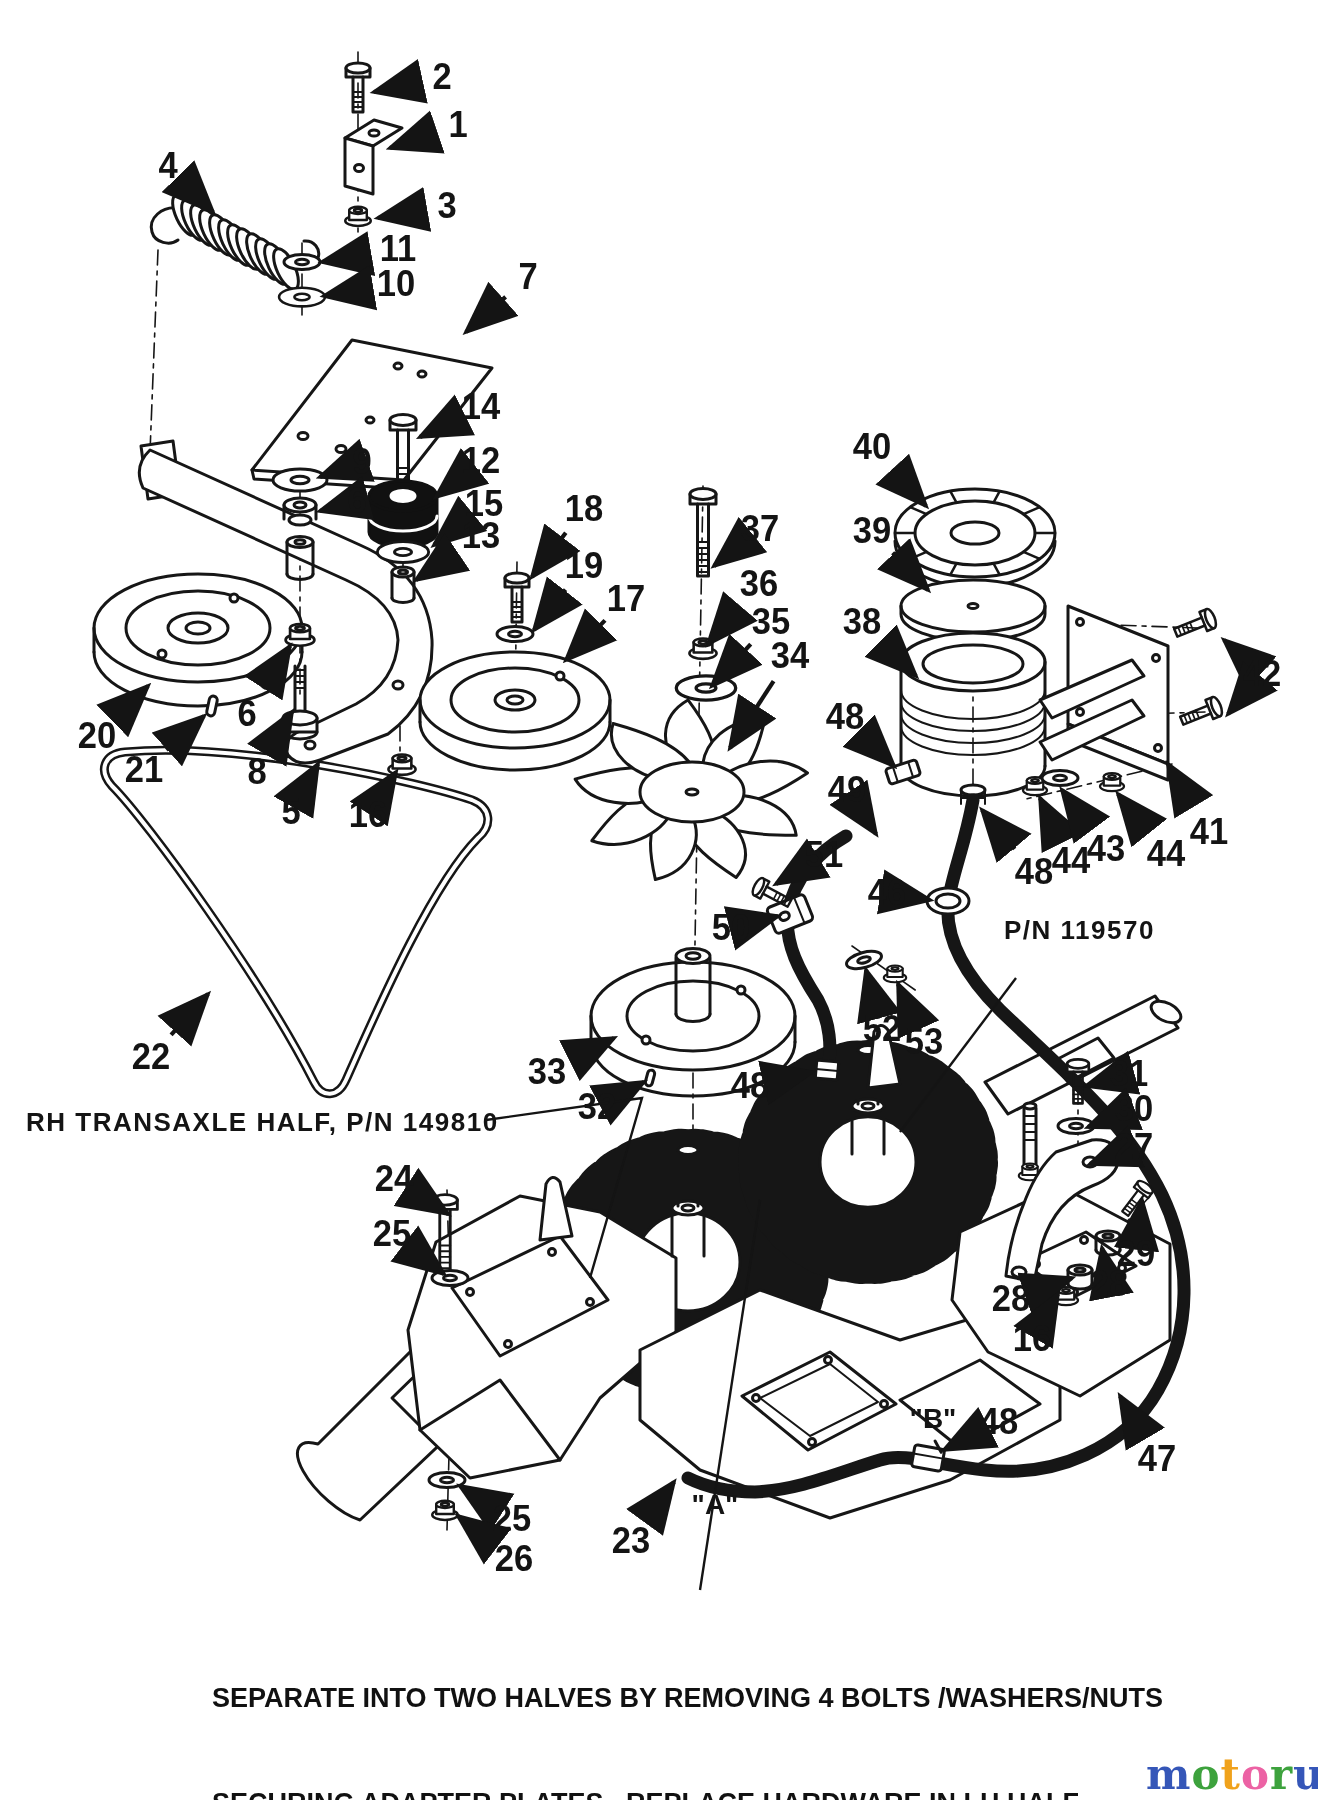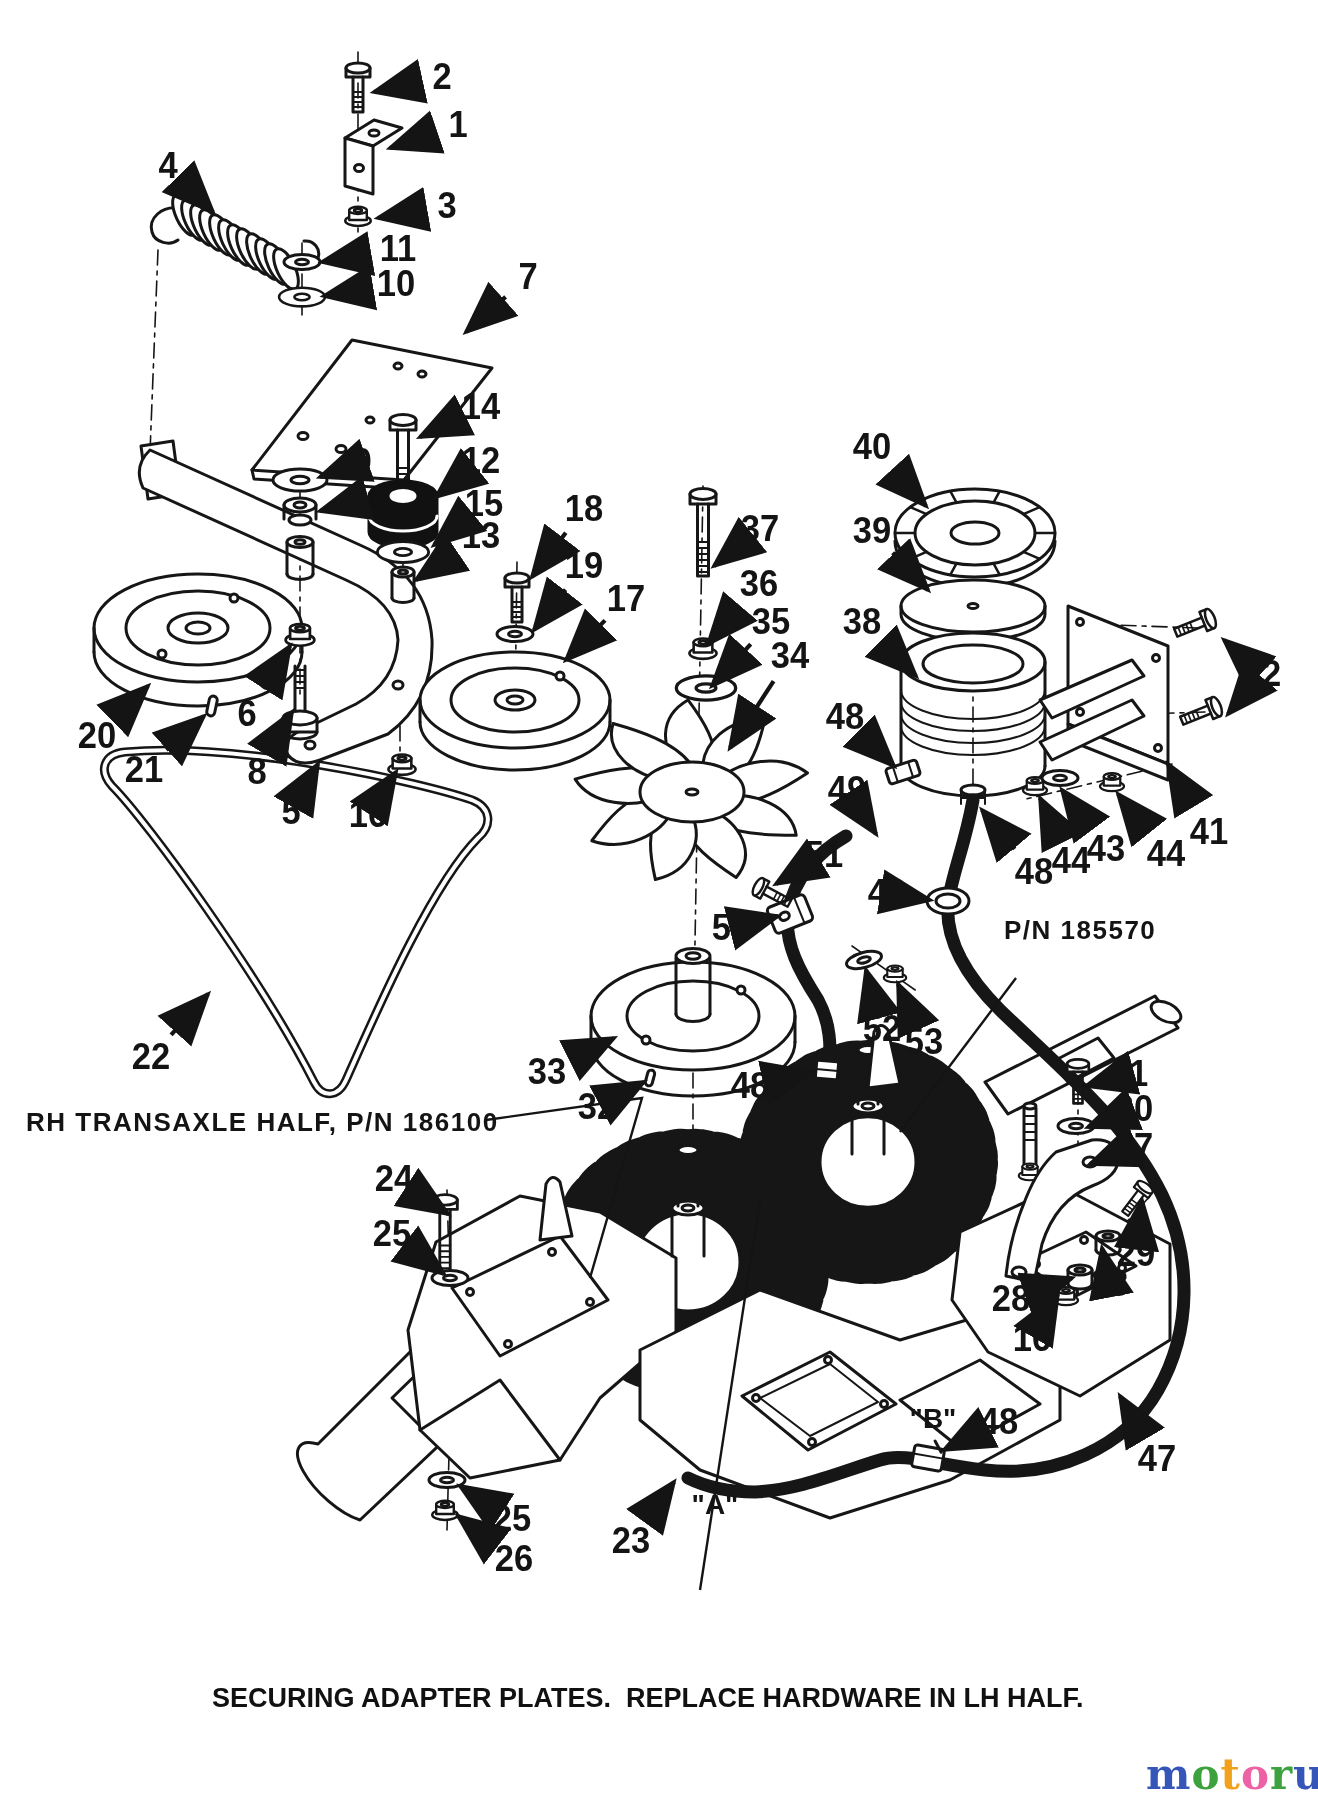--- a/index.html
+++ b/index.html
@@ -503,33 +503,34 @@
       <div class="co" style="left: 999px; top: 1422px;">48</div>
       <div class="co" style="left: 394px; top: 1179px;">24</div>
       <div class="co" style="left: 392px; top: 1234px;">25</div>
       <div class="co" style="left: 512px; top: 1519px;">25</div>
       <div class="co" style="left: 514px; top: 1559px;">26</div>
       <div class="co" style="left: 631px; top: 1541px;">23</div>
     </div>
 
   <div id="label-layer">
       <div class="lab" style="left: 1004px; top: 914px;">
-        <div>P/N 185570</div>
+        <div>P/N 119570</div>
       </div>
       <div class="lab" style="left: 26px; top: 1106px;">
-        <div>RH TRANSAXLE HALF, P/N 186100</div>
+        <div>RH TRANSAXLE HALF, P/N 149810</div>
       </div>
       <div class="lab center" style="left: 715px; top: 1488px;">
         <div>"A"</div>
       </div>
       <div class="lab center" style="left: 933px; top: 1402px;">
         <div>"B"</div>
       </div>
     </div>
 
   <div id="note">
+    <div>SEPARATE INTO TWO HALVES BY REMOVING 4 BOLTS /WASHERS/NUTS</div>
     <div>SECURING ADAPTER PLATES.  REPLACE HARDWARE IN LH HALF.</div>
     
   </div>
 
   <div id="logo"><span style="color: rgb(53, 86, 184);">m</span><span style="color: rgb(61, 162, 61);">o</span><span style="color: rgb(240, 162, 28);">t</span><span style="color: rgb(236, 98, 164);">o</span><span style="color: rgb(61, 162, 61);">r</span><span style="color: rgb(53, 86, 184);">u</span></div>
 
 </div>
 
 </body></html>

